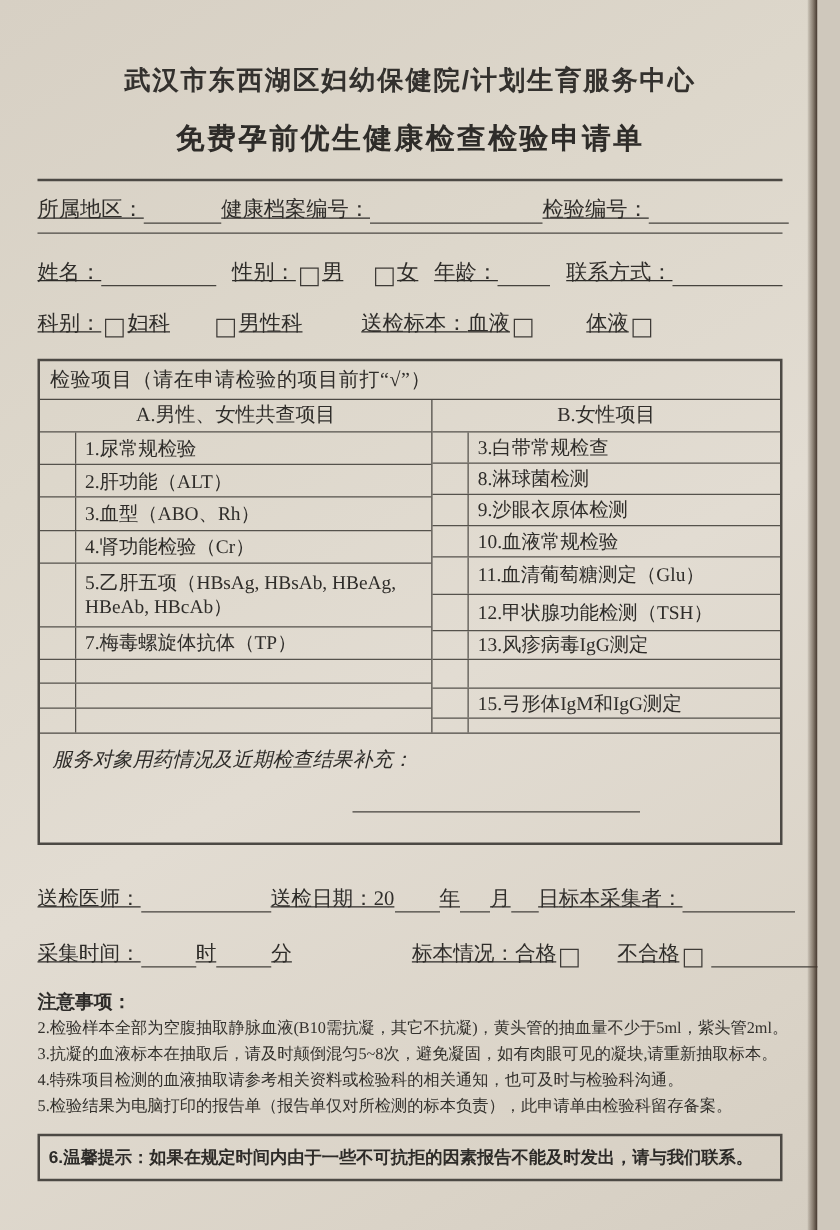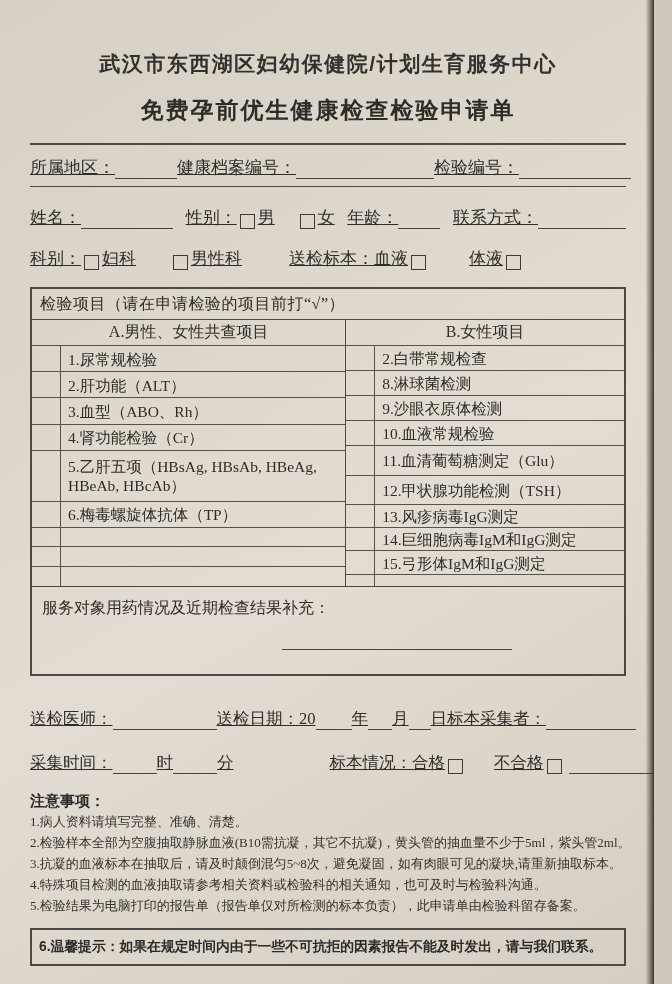--- a/index.html
+++ b/index.html
@@ -35,21 +35,21 @@
   .col{display:flex;flex-direction:column;}
   .col-a{width:53%;border-right:1.5px solid #4c4944;}
   .col-b{width:47%;}
   .col-header{flex:26 0 0;display:flex;align-items:center;justify-content:center;
     border-bottom:1px solid #55524c;font-size:16px;}
   .trow{display:flex;border-bottom:1px solid #55524c;align-items:stretch;min-height:0;}
   .trow:last-child{border-bottom:none;}
   .cbcell{width:28px;border-right:1px solid #55524c;flex:none;}
   .tcell{flex:1;padding:1px 4px 0 7px;font-size:15.5px;display:flex;align-items:center;line-height:1.25;}
   .supplement{border-top:1.5px solid #4c4944;height:88px;box-sizing:border-box;
-    padding:11px 10px 16px 10px;font-size:16px;}
+    padding:11px 10px 16px 10px;font-size:16px;font-style:italic;}
   .supplement .ul{display:block;width:230px;margin-left:240px;margin-top:15px;}
   .sign-row{margin-top:32px;justify-content:space-between;font-size:16.5px;}
   .collect-row{margin-top:22px;font-size:16.5px;}
   .notes{margin-top:18px;}
   .notes-heading{font-family:"Liberation Sans","DejaVu Sans",sans-serif;font-weight:700;font-size:15px;color:#2d2b28;}
   .note{font-size:13px;line-height:1.62;white-space:nowrap;overflow:hidden;color:#33312d;}
   .warmtip{margin-top:12px;border:2px solid #4c4944;padding:8px 18px 8px 7px;
     font-family:"Liberation Sans","DejaVu Sans",sans-serif;font-weight:700;font-size:13.8px;
     white-space:nowrap;overflow:hidden;color:#2d2b28;}
   .sp{display:inline-block;}
@@ -146,41 +146,41 @@
         <div class="trow" style="flex:26 0 0">
           <div class="cbcell"></div>
           <div class="tcell">4.肾功能检验（Cr）</div>
         </div>
         <div class="trow" style="flex:52 0 0">
           <div class="cbcell"></div>
           <div class="tcell">5.乙肝五项（HBsAg, HBsAb, HBeAg, HBeAb, HBcAb）</div>
         </div>
         <div class="trow" style="flex:26 0 0">
           <div class="cbcell"></div>
-          <div class="tcell">6.梅毒螺旋体抗体（TP）</div>
+          <div class="tcell">7.梅毒螺旋体抗体（TP）</div>
         </div>
         <div class="trow" style="flex:19 0 0">
           <div class="cbcell"></div>
           <div class="tcell"></div>
         </div>
         <div class="trow" style="flex:19 0 0">
           <div class="cbcell"></div>
           <div class="tcell"></div>
         </div>
         <div class="trow" style="flex:20 0 0">
           <div class="cbcell"></div>
           <div class="tcell"></div>
         </div>
       </div>
 
       <div class="col col-b">
         <div class="col-header">B.女性项目</div>
         <div class="trow" style="flex:25 0 0">
           <div class="cbcell"></div>
-          <div class="tcell">2.白带常规检查</div>
+          <div class="tcell">3.白带常规检查</div>
         </div>
         <div class="trow" style="flex:25 0 0">
           <div class="cbcell"></div>
           <div class="tcell">8.淋球菌检测</div>
         </div>
         <div class="trow" style="flex:25 0 0">
           <div class="cbcell"></div>
           <div class="tcell">9.沙眼衣原体检测</div>
         </div>
         <div class="trow" style="flex:25 0 0">
@@ -194,21 +194,20 @@
         <div class="trow" style="flex:30 0 0">
           <div class="cbcell"></div>
           <div class="tcell">12.甲状腺功能检测（TSH）</div>
         </div>
         <div class="trow" style="flex:23 0 0">
           <div class="cbcell"></div>
           <div class="tcell">13.风疹病毒IgG测定</div>
         </div>
         <div class="trow" style="flex:23 0 0">
           <div class="cbcell"></div>
-          <div class="tcell">14.巨细胞病毒IgM和IgG测定</div>
         </div>
         <div class="trow" style="flex:24 0 0">
           <div class="cbcell"></div>
           <div class="tcell">15.弓形体IgM和IgG测定</div>
         </div>
         <div class="trow" style="flex:11 0 0;border-bottom:none">
           <div class="cbcell" style="border-right:1px solid #55524c"></div>
           <div class="tcell"></div>
         </div>
       </div>
@@ -255,21 +254,20 @@
     </span>
     <span class="grp" style="margin-left:28px">
       <span>不合格</span>
       <span class="cb"></span>
       <span class="ul" style="width:118px;margin-left:4px"></span>
     </span>
   </div>
 
   <div class="notes">
     <div class="notes-heading">注意事项：</div>
-    <div class="note">1.病人资料请填写完整、准确、清楚。</div>
     <div class="note">2.检验样本全部为空腹抽取静脉血液(B10需抗凝，其它不抗凝)，黄头管的抽血量不少于5ml，紫头管2ml。</div>
     <div class="note">3.抗凝的血液标本在抽取后，请及时颠倒混匀5~8次，避免凝固，如有肉眼可见的凝块,请重新抽取标本。</div>
     <div class="note">4.特殊项目检测的血液抽取请参考相关资料或检验科的相关通知，也可及时与检验科沟通。</div>
     <div class="note">5.检验结果为电脑打印的报告单（报告单仅对所检测的标本负责），此申请单由检验科留存备案。</div>
   </div>
 
   <div class="warmtip">6.温馨提示：如果在规定时间内由于一些不可抗拒的因素报告不能及时发出，请与我们联系。</div>
 
   <div class="paper-edge"></div>
 </div>

